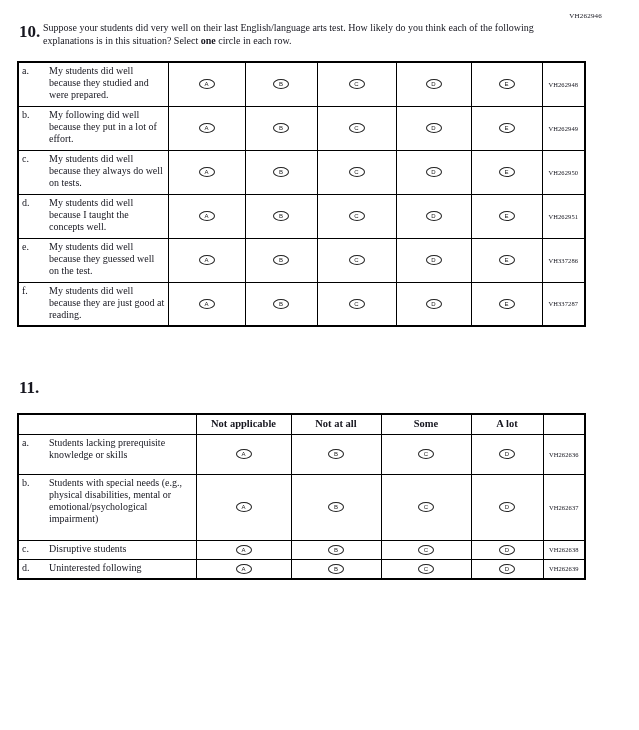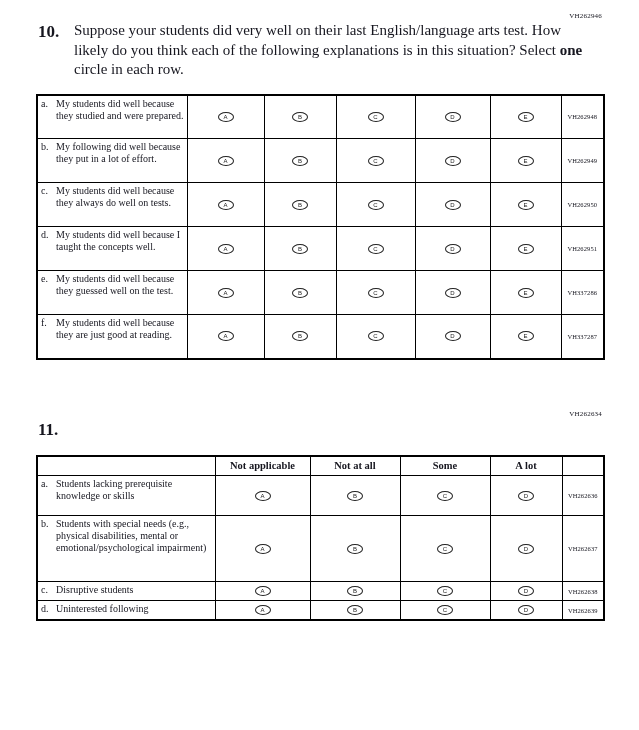--- a/index.html
+++ b/index.html
@@ -3,40 +3,39 @@
 <meta charset="utf-8">
 <style>
   * { box-sizing: border-box; margin: 0; padding: 0; }
   html, body { background: #ffffff; }
   body {
     width: 639px; height: 730px;
     font-family: "Liberation Serif", serif;
     color: #16161f;
     overflow: hidden;
   }
-  .page { padding: 12px 37px 0 36px; width: 639px; }
+  .page { padding: 12px 37px 0 17px; width: 639px; }
 
   .q-code {
     font-size: 7px;
     text-align: right;
     letter-spacing: .2px;
     margin-bottom: 1px;
   }
   .q-head { display: flex; margin: 0 0 14px 2px; }
   .q-num {
     flex: 0 0 24px;
     font-weight: bold;
     font-size: 17px;
     line-height: 1.3;
   }
   .q-text {
-    font-size: 15px;
+    font-size: 10px;
     line-height: 1.3;
     max-width: 512px;
-    margin-left: 12px;
   }
   .q-text b { font-weight: bold; }
 
   table.grid {
     border-collapse: collapse;
     table-layout: fixed;
     width: 567px;
     border: 2px solid #000;
   }
   .grid th, .grid td { border: 1px solid #000; }
@@ -44,21 +43,21 @@
     font-size: 10.5px;
     font-weight: bold;
     text-align: center;
     vertical-align: middle;
     line-height: 1.15;
     padding: 3px 2px;
   }
   td.stub { vertical-align: top; padding: 2px 3px 2px 3px; }
   .stub-wrap { display: flex; font-size: 10px; line-height: 1.2; }
   .row-label { flex: 0 0 15px; }
-  .row-text { flex: 1; }
+  .row-text { flex: 1; margin-left: 12px; }
   td.opt { text-align: center; vertical-align: middle; }
   .bubble {
     display: inline-block;
     width: 16px; height: 10px;
     border: 1px solid #222;
     border-radius: 50%;
     position: relative;
     background: #fff;
     cursor: pointer;
   }
@@ -196,21 +195,20 @@
         <td class="opt"><span class="bubble"><span class="bubble-letter">C</span></span></td>
         <td class="opt"><span class="bubble"><span class="bubble-letter">D</span></span></td>
         <td class="opt"><span class="bubble"><span class="bubble-letter">E</span></span></td>
         <td class="codecol">VH337287</td>
       </tr>
     </tbody>
       </table>
   </section>
 
   <section class="section-11">
-    <div class="q-code">VH262634</div>
     <div class="q-head">
       <span class="q-num">11.</span>
     </div>
 
     <table class="grid">
       <colgroup>
         <col style="width:178px">
           <col style="width:95px">
           <col style="width:90px">
         <col style="width:90px">

